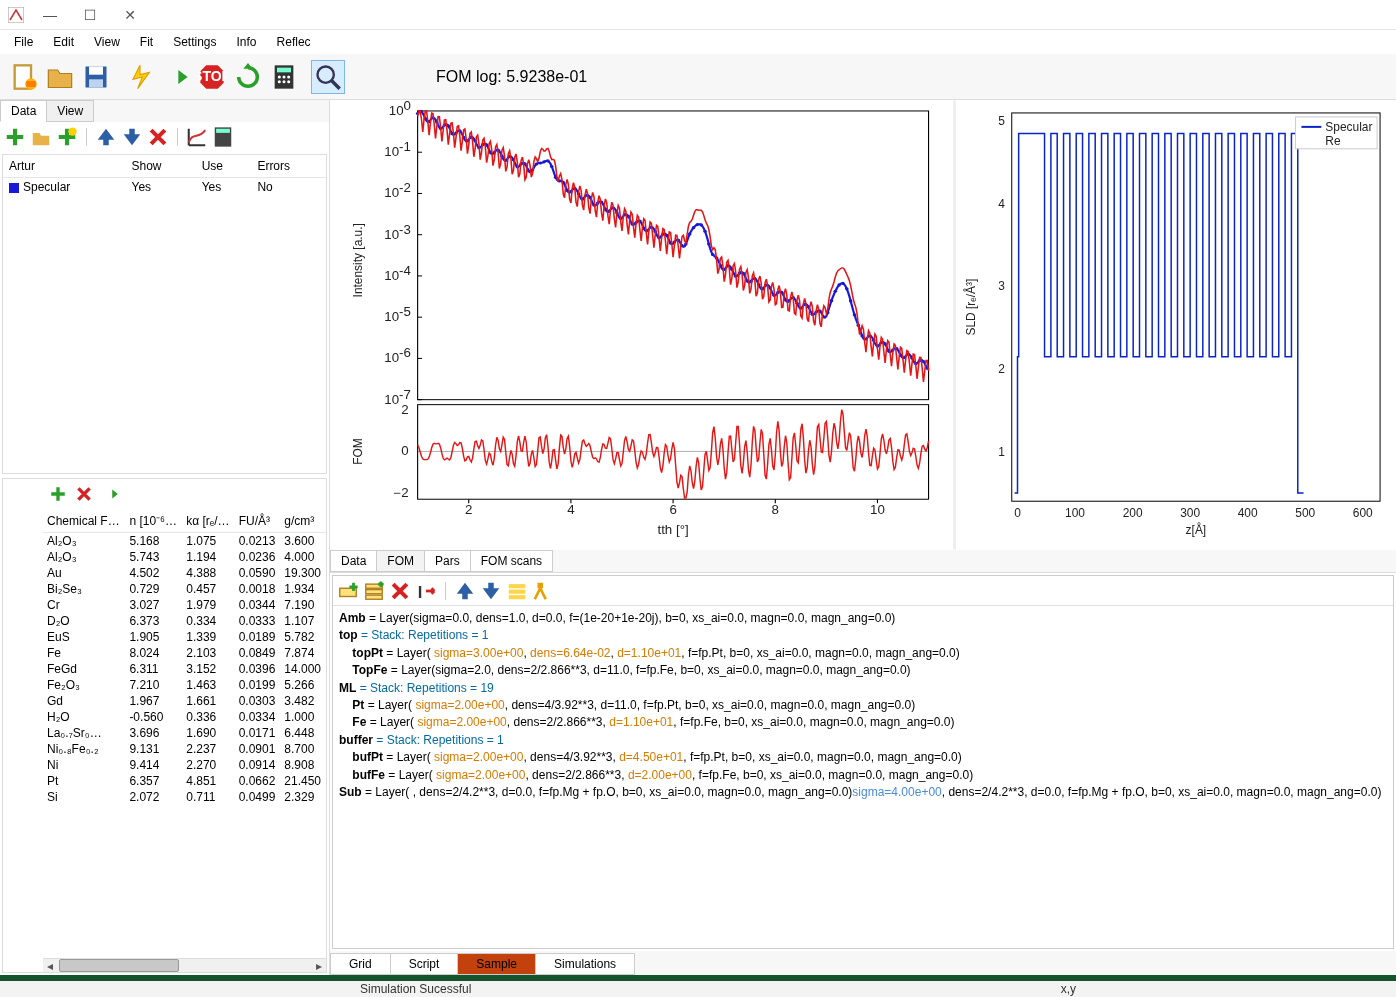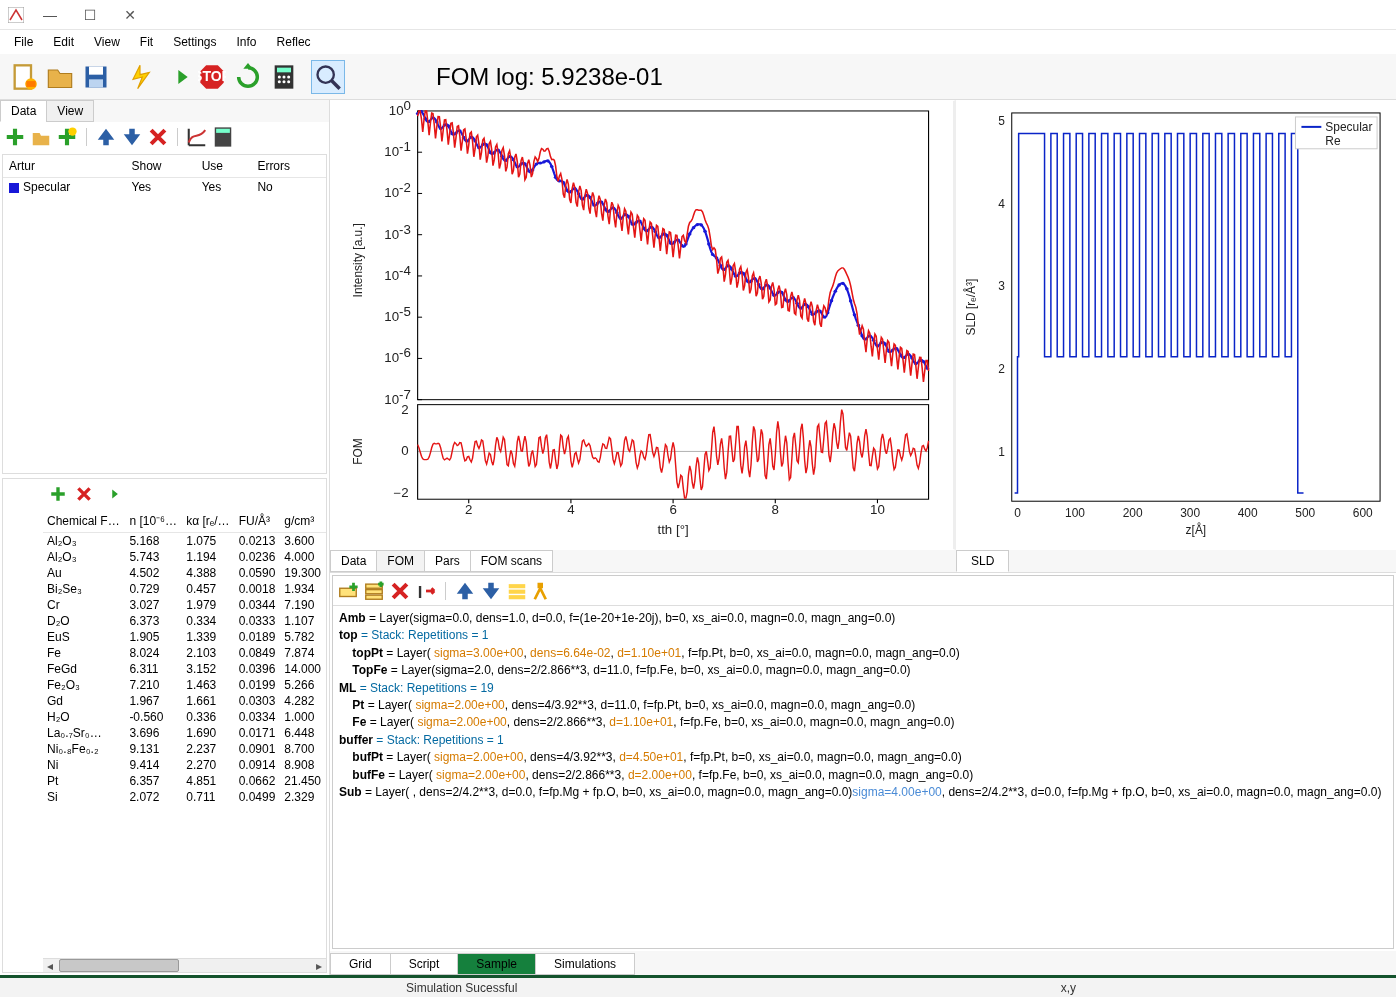--- a/index.html
+++ b/index.html
@@ -10,21 +10,21 @@
 .titlebar .title { flex: 1; font-size: 12px; }
 .titlebar .winctl { width: 40px; text-align: center; color: #555; font-size: 14px; }
 
 .menubar { height: 24px; display: flex; align-items: center; padding: 0 4px; background: #fff; }
 .menubar span { padding: 2px 10px; cursor: default; }
 
 .toolbar { height: 46px; background: #f7f7f7; display: flex; align-items: center; padding: 0 6px; border-bottom: 1px solid #ddd;}
 .toolbar .tbtn { width: 34px; height: 34px; display: flex; align-items: center; justify-content: center; margin: 0 1px; position: relative; }
 .toolbar .tbtn svg { width: 28px; height: 28px; }
 .toolbar .sep { width: 8px; }
-.toolbar .fom { margin-left: 90px; font-size: 24px; font-family: Arial; }
+.toolbar .fom { margin-left: 90px; font-size: 16px; font-family: Arial; }
 
 .main { display: flex; height: calc(997px - 30px - 24px - 46px - 22px); }
 .leftcol { width: 330px; display: flex; flex-direction: column; border-right: 1px solid #ddd;}
 .rightcol { flex: 1; display: flex; flex-direction: column; }
 
 .tabstrip { height: 22px; display: flex; align-items: flex-end; background: #f7f7f7;}
 .tabstrip .tab { padding: 3px 10px; background: #f0f0f0; border: 1px solid #ccc; margin-right: -1px; font-size: 12px; cursor: default; }
 .tabstrip .tab.active { background: #fff; border-bottom-color: #fff; }
 
 .mini-toolbar { height: 30px; display: flex; align-items: center; padding: 0 4px; background: #fff; gap: 4px;}
@@ -64,21 +64,21 @@
 .sampleedit { flex:1; display:flex; flex-direction:column; background:#fff; border:1px solid #ccc; margin:2px;}
 .sampleedit .mini-toolbar{ border-bottom:1px solid #ddd;}
 .samplecode{ flex:1; padding:4px 6px; font-family: "Courier New", monospace; font-size:13px; white-space:pre; overflow:auto; line-height:1.45;}
 .samplecode .orange{color:#d57b00;}
 .samplecode .teal{color:#0369a1;}
 .samplecode .blue{color:#4a8bd6;}
 
 .bottomtabs{ height:24px; display:flex; align-items:flex-end; background:#f7f7f7;}
 .bottomtabs .tab{ padding:3px 18px; background:#fff; border:1px solid #ccc; margin-right:-1px; font-size:12px;}
 
-.statusbar{ height:22px; background:#f3f3f3; border-top:3px solid #14532d; display:flex; align-items:center; font-size:12px; color:#333;padding-left:46px;}
+.statusbar{ height:22px; background:#f3f3f3; border-top:6px solid #14532d; display:flex; align-items:center; font-size:12px; color:#333;}
 .statusbar .msg{ margin-left:360px;}
 .statusbar .coords{ margin-left:auto; margin-right:320px;}
 </style>
 </head>
 <body>
 
 <div class="titlebar">
   <svg class="icon" viewBox="0 0 16 16">
       <rect width="16" height="16" fill="#fff" stroke="#999"></rect>
       <path d="M2 13 L8 3 L14 13" stroke="#c33" fill="none" stroke-width="1.5"></path>
@@ -336,21 +336,21 @@
                 <td>7.210</td>
                 <td>1.463</td>
                 <td>0.0199</td>
                 <td>5.266</td>
               </tr>
               <tr>
                 <td>Gd</td>
                 <td>1.967</td>
                 <td>1.661</td>
                 <td>0.0303</td>
-                <td>4.282</td>
+                <td>3.482</td>
               </tr>
               <tr>
                 <td>H₂O</td>
                 <td>-0.560</td>
                 <td>0.336</td>
                 <td>0.0334</td>
                 <td>1.000</td>
               </tr>
               <tr>
                 <td>La₀.₇Sr₀…</td>
@@ -625,23 +625,20 @@
           </g>
         </svg>
       </div>
     </div>
 
     <div class="midtabs-top">
       <div class="tab">Data</div>
       <div class="tab" style="background:#f3f3f3">FOM</div>
       <div class="tab">Pars</div>
       <div class="tab">FOM scans</div>
-      <div class="right-sld-tab">
-        <div class="tab">SLD</div>
-      </div>
     </div>
 
     <div class="midrow">
       <div class="sampleedit">
         <div class="mini-toolbar">
           <div class="tbtn">
               <svg viewBox="0 0 16 16">
                 <rect x="2" y="6" width="12" height="6" fill="#ffe27a" stroke="#b07d1f"></rect>
                 <path d="M12 2v6M9 5h6" stroke="#2aa02a" stroke-width="2"></path>
               </svg>
@@ -690,21 +687,21 @@
                 <rect x="4" y="2" width="4" height="4" fill="#e8a000"></rect>
               </svg>
             </div>
         </div>
         <div class="samplecode" id="samplecode"><div><b>Amb</b> = Layer(sigma=0.0, dens=1.0, d=0.0, f=(1e-20+1e-20j), b=0, xs_ai=0.0, magn=0.0, magn_ang=0.0)</div><div><b>top</b><span class="teal"> = Stack: </span><span class="teal">Repetitions = 1</span></div><div>    <b>topPt</b> = Layer( <span class="orange">sigma=3.00e+00</span>, <span class="orange">dens=6.64e-02</span>, <span class="orange">d=1.10e+01</span>, f=fp.Pt, b=0, xs_ai=0.0, magn=0.0, magn_ang=0.0)</div><div>    <b>TopFe</b> = Layer(sigma=2.0, dens=2/2.866**3, d=11.0, f=fp.Fe, b=0, xs_ai=0.0, magn=0.0, magn_ang=0.0)</div><div><b>ML</b><span class="teal"> = Stack: </span><span class="teal">Repetitions = 19</span></div><div>    <b>Pt</b> = Layer( <span class="orange">sigma=2.00e+00</span>, dens=4/3.92**3, d=11.0, f=fp.Pt, b=0, xs_ai=0.0, magn=0.0, magn_ang=0.0)</div><div>    <b>Fe</b> = Layer( <span class="orange">sigma=2.00e+00</span>, dens=2/2.866**3, <span class="orange">d=1.10e+01</span>, f=fp.Fe, b=0, xs_ai=0.0, magn=0.0, magn_ang=0.0)</div><div><b>buffer</b><span class="teal"> = Stack: </span><span class="teal">Repetitions = 1</span></div><div>    <b>bufPt</b> = Layer( <span class="orange">sigma=2.00e+00</span>, dens=4/3.92**3, <span class="orange">d=4.50e+01</span>, f=fp.Pt, b=0, xs_ai=0.0, magn=0.0, magn_ang=0.0)</div><div>    <b>bufFe</b> = Layer( <span class="orange">sigma=2.00e+00</span>, dens=2/2.866**3, <span class="orange">d=2.00e+00</span>, f=fp.Fe, b=0, xs_ai=0.0, magn=0.0, magn_ang=0.0)</div><div><b>Sub</b> = Layer( , dens=2/4.2**3, d=0.0, f=fp.Mg + fp.O, b=0, xs_ai=0.0, magn=0.0, magn_ang=0.0)<span class="blue">sigma=4.00e+00</span>, dens=2/4.2**3, d=0.0, f=fp.Mg + fp.O, b=0, xs_ai=0.0, magn=0.0, magn_ang=0.0)</div></div>
       </div>
 
       <div class="bottomtabs">
         <div class="tab">Grid</div>
         <div class="tab">Script</div>
-        <div class="tab" style="background:#15803d">Sample</div>
+        <div class="tab" style="background:#c2410c">Sample</div>
         <div class="tab">Simulations</div>
       </div>
     </div>
   </div>
 </div>
 
 <div class="statusbar">
   <span class="msg">Simulation Sucessful</span>
   <span class="coords">x,y</span>
 </div>

